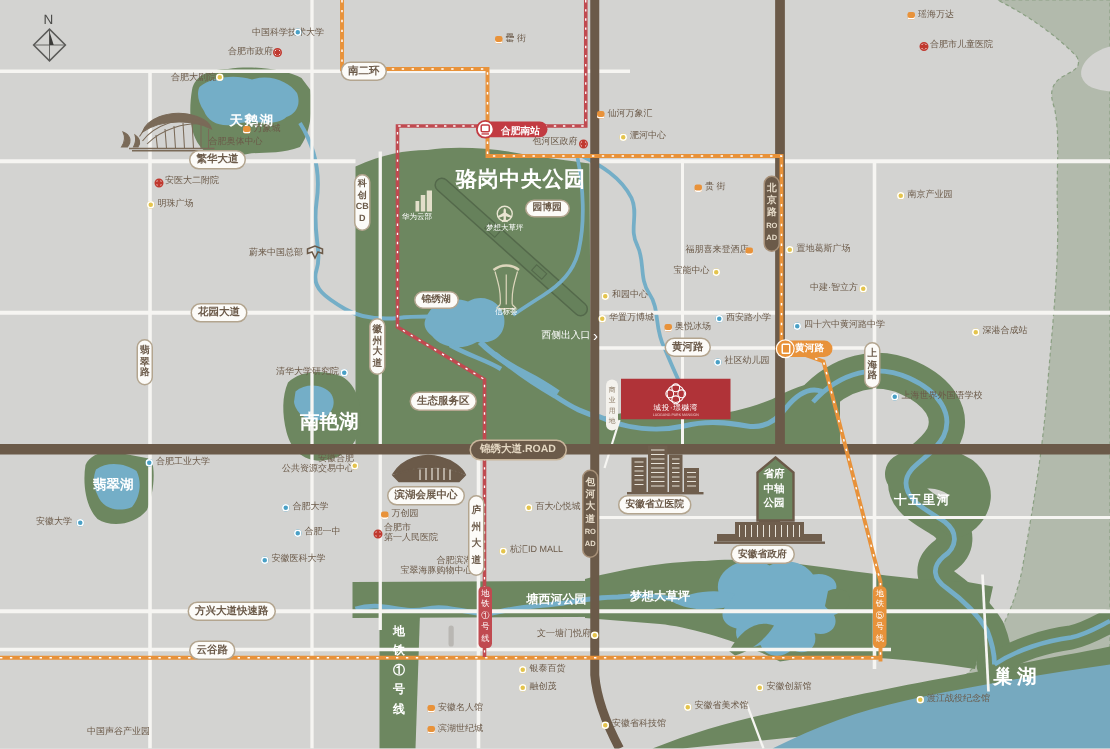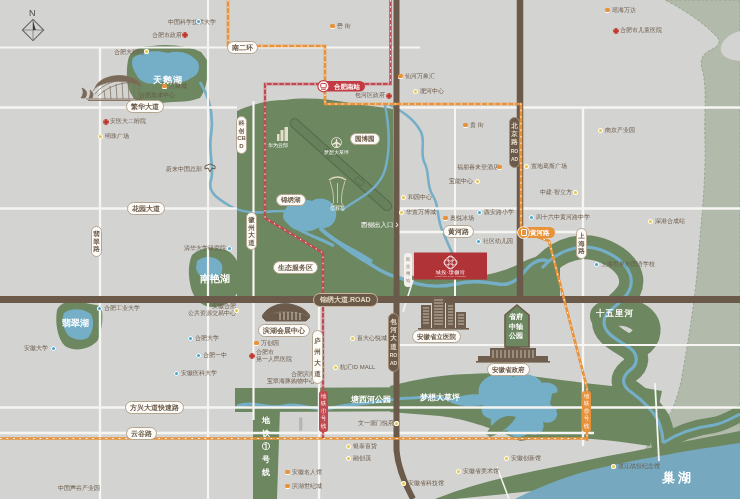--- a/index.html
+++ b/index.html
@@ -282,40 +282,41 @@
 
 <span class="ic iy" style="left:598px;top:128px"></span>
     <div class="lbl" style="left:605px;top:127px">南京产业园</div>
 
 <span class="ic iy" style="left:648px;top:219px"></span>
     <div class="lbl" style="left:655px;top:218px">深港合成站</div>
 
 <span class="ic ib" style="left:594px;top:262px"></span>
     <div class="lbl" style="left:601px;top:261px">上海世界外国语学校</div>
 
+<div class="wt" style="left:304px;top:111px;font-size:14px;letter-spacing:0.4px">骆岗中央公园</div>
 
 <div class="vpill" style="left:236px;top:116px;font-size:6px;letter-spacing:0">科创CBD</div>
 
 <div class="pill" style="left:350px;top:133px;font-size:6.5px;line-height:10px">园博园</div>
 
 <div class="wlbl" style="left:268px;top:143px;font-size:5px">华为云部</div>
 
 <div class="wlbl" style="left:324px;top:150px;font-size:5px">梦想大草坪</div>
 
 <div class="pill" style="left:276px;top:194px;font-size:6.5px;line-height:10px">锦绣湖</div>
 
 <div class="wlbl" style="left:330px;top:206px;font-size:5px">信标荟</div>
 
 <div class="wlbl" style="left:361px;top:219px;font-size:6.5px">西侧出入口 <span style="font-size:10px;vertical-align:-1.5px">›</span></div>
 
 <div class="vpill" style="left:246px;top:212px">徽州大道</div>
 
 <div class="pill" style="left:273px;top:261px">生态服务区</div>
 
-<div class="wt" style="left:200px;top:272px;font-size:10px">南艳湖</div>
+<div class="wt" style="left:200px;top:272px;font-size:13px">南艳湖</div>
 
 <div class="vpill" style="left:91px;top:226px">翡翠路</div>
 
 <div class="pill" style="left:127px;top:202px">花园大道</div>
 
 <div class="lbl" style="left:184px;top:245px">清华大学研究院</div>
     <span class="ic ib" style="left:227px;top:246px"></span>
 
 <span class="ic io" style="left:463px;top:123px"></span>
     <div class="lbl" style="left:470px;top:122px">贵 街</div>
@@ -450,16 +451,16 @@
     <div class="lbl" style="left:618px;top:463px">渡江战役纪念馆</div>
 
 <span class="ic io" style="left:285px;top:470px"></span>
     <div class="lbl" style="left:292px;top:469px">安徽名人馆</div>
 
 <span class="ic io" style="left:285px;top:484px"></span>
     <div class="lbl" style="left:292px;top:483px">滨湖世纪城</div>
 
 <div class="lbl" style="left:58px;top:485px">中国声谷产业园</div>
 
-<div class="wt" style="left:596px;top:308px;font-size:8.5px;letter-spacing:1px">十五里河</div>
-
-<div class="wt" style="left:662px;top:469px;font-size:13px;letter-spacing:3px">巢湖</div>
+<div class="wt" style="left:596px;top:328px;font-size:8.5px;letter-spacing:1px">十五里河</div>
+
+<div class="wt" style="left:662px;top:442px;font-size:13px;letter-spacing:3px">巢湖</div>
 </div>
 
 </body></html>

